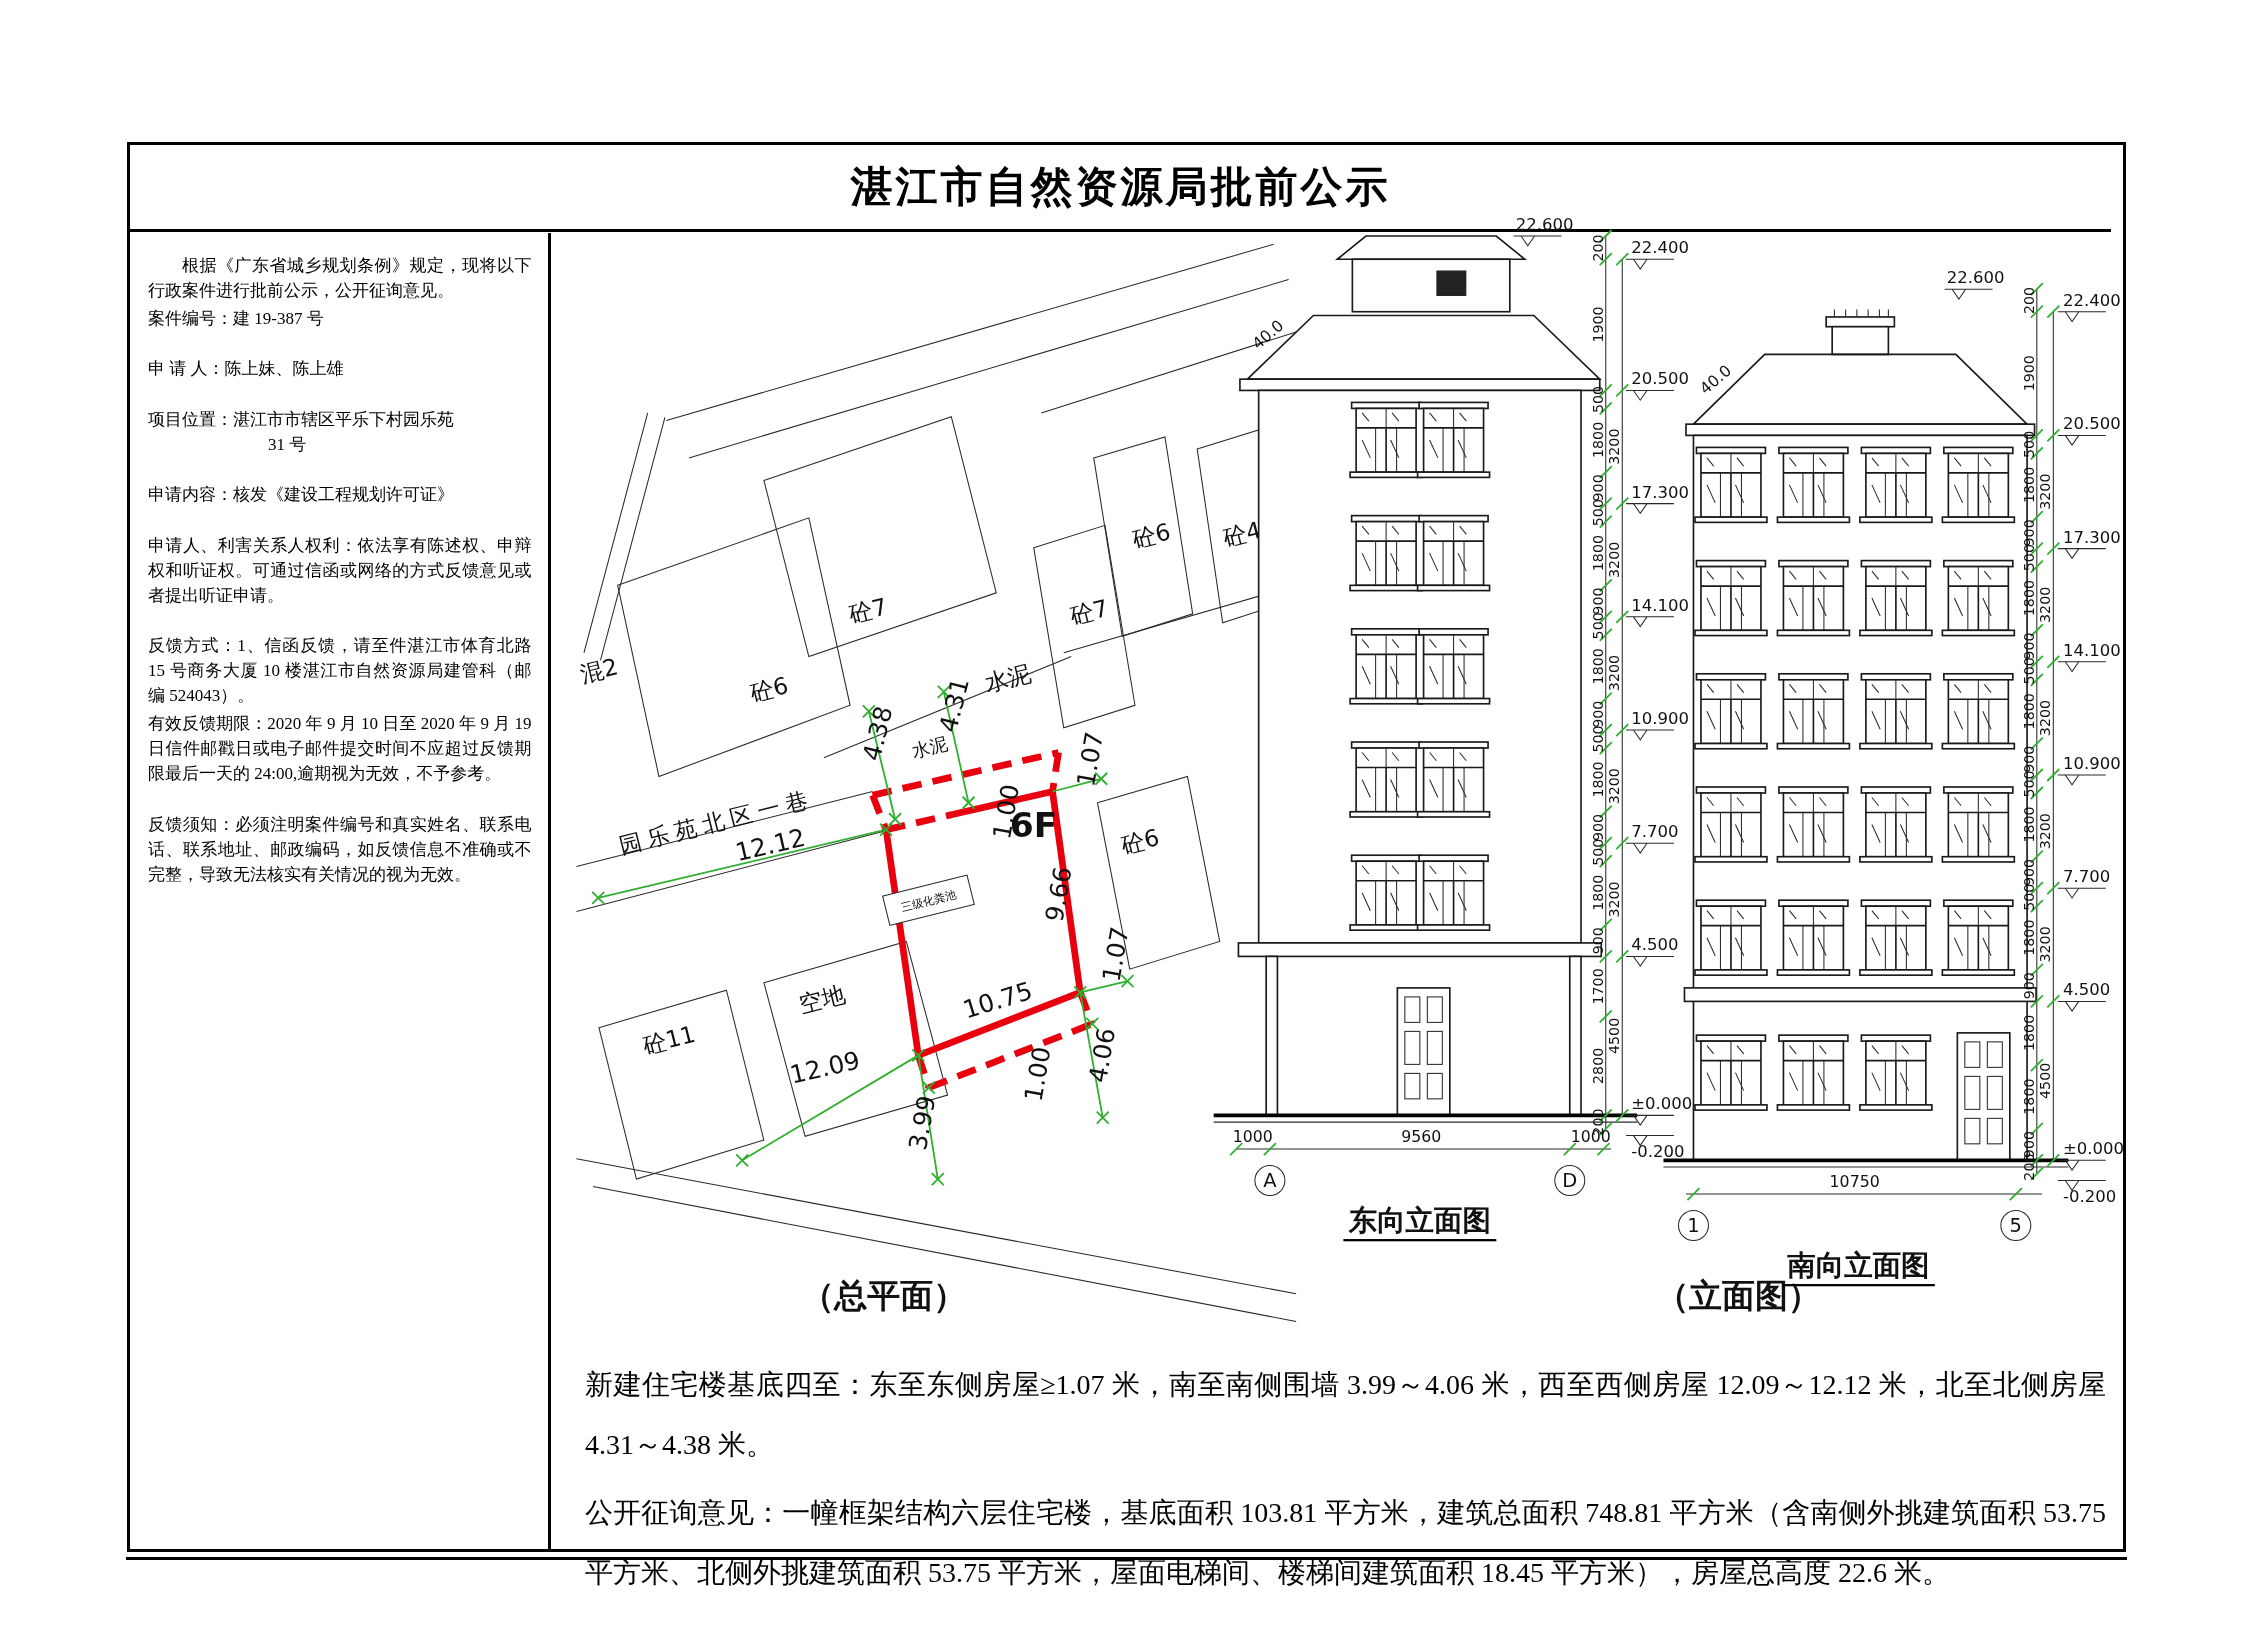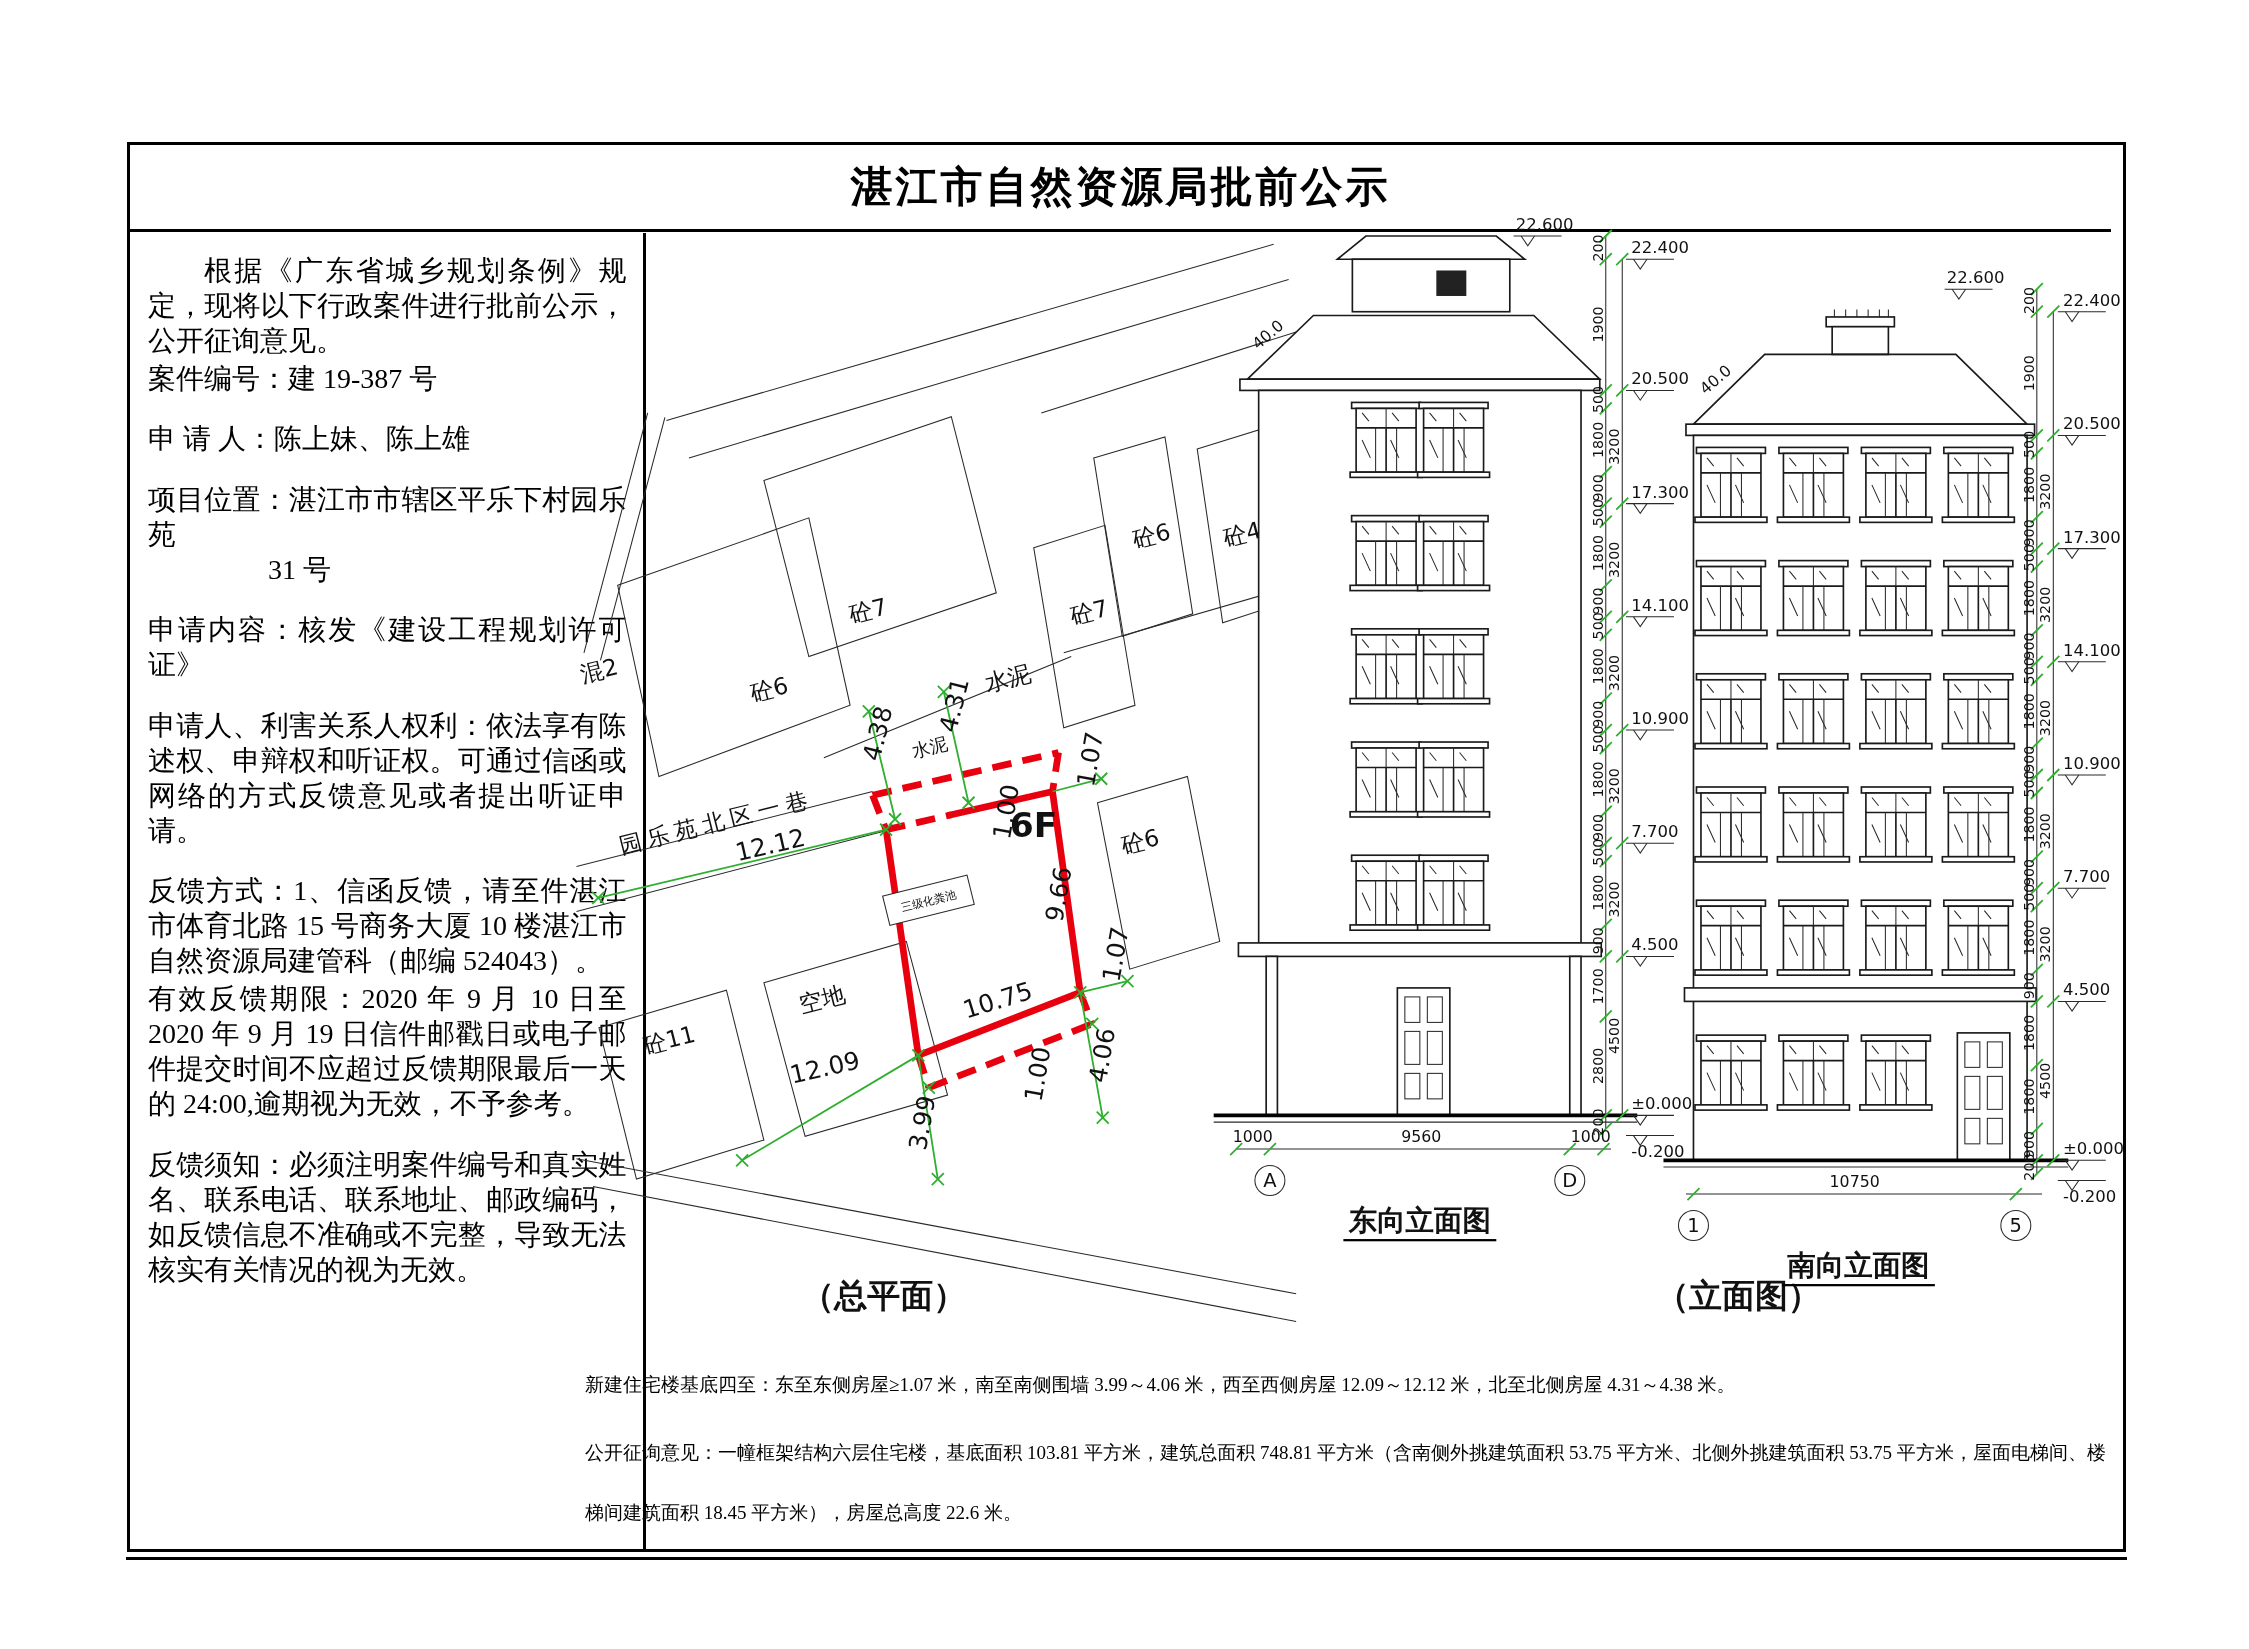--- a/index.html
+++ b/index.html
@@ -1,31 +1,31 @@
 <!DOCTYPE html>
 <html style="font-size:12px"><head>
 <meta charset="utf-8">
 <style>
   html,body{margin:0;padding:0;background:#fff;}
   body{width:2250px;height:1650px;position:relative;font-family:"Liberation Serif","DejaVu Serif",serif;color:#000;}
   .doc{position:absolute;left:127px;top:142px;width:1999px;height:1410px;border:3.7px solid #000;box-sizing:border-box;background:#fff;}
   .doc-underline{position:absolute;left:-3.7px;right:-3.7px;bottom:-10.5px;height:2.2px;background:#000;}
   .titlebar{position:absolute;left:0;top:0;right:12px;height:84px;border-bottom:3.7px solid #000;display:flex;align-items:center;justify-content:center;}
   .titlebar h1{margin:0;font-size:42px;font-weight:bold;letter-spacing:3px;}
-  .leftcol{position:absolute;left:0;top:88px;bottom:0;width:516px;border-right:3.7px solid #000;box-sizing:border-box;padding:19.5px 16.5px 7.5px 18px;font-size:28px;line-height:35px;text-align:justify;}
+  .leftcol{position:absolute;left:0;top:88px;bottom:0;width:421px;border-right:3.7px solid #000;box-sizing:border-box;padding:19.5px 16.5px 7.5px 18px;font-size:17px;line-height:25px;text-align:justify;}
   .leftcol p{margin:0 0 25.5px 0;}
   .leftcol p.tight{margin-bottom:3px;}
   .intro{text-indent:2em;}
   .signblock{text-align:right;padding-right:36px;}
   .signblock span{display:block;}
   b{font-weight:normal;}
   .ind2{display:block;padding-left:120px;}
   .main{position:absolute;left:446px;top:88px;right:0;bottom:0;}
   .main svg{position:absolute;left:0;top:0;overflow:visible;}
-  .botxt{position:absolute;left:9px;top:1122px;width:1521px;font-size:19px;line-height:60px;text-align:justify;}
+  .botxt{position:absolute;left:9px;top:1122px;width:1521px;font-size:28px;line-height:60px;text-align:justify;}
   .botxt p{margin:0 0 7.5px 0;}
   
   .k{stroke:#1a1a1a;stroke-width:2.2;fill:none;}
   .kt{stroke:#2a2a2a;stroke-width:1.4;fill:none;}
   .wfill{fill:#fff;}
   .red{stroke:#e8000f;stroke-width:9;fill:none;stroke-linecap:square;}
   .redd{stroke:#e8000f;stroke-width:9;fill:none;stroke-dasharray:26 15;stroke-linecap:butt;}
   .grn{stroke:#2faf2f;stroke-width:2.4;fill:none;}
   text{font-family:"DejaVu Sans","Liberation Sans",sans-serif;fill:#111;}
   .par{font-size:31px;}

